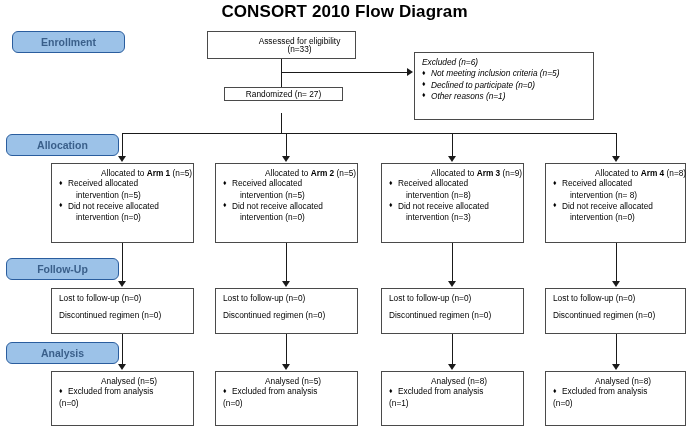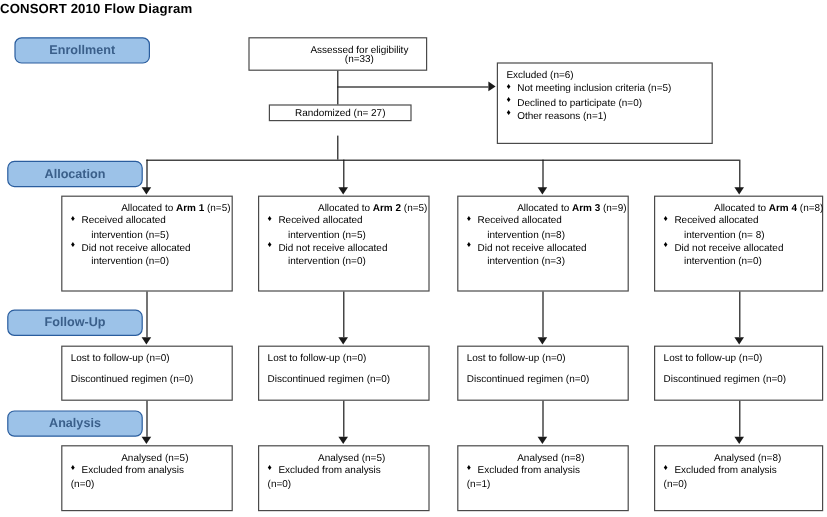--- a/index.html
+++ b/index.html
@@ -8,21 +8,22 @@
     width:689px;height:431px;
     background:#ffffff;
     font-family:"Liberation Sans","DejaVu Sans",sans-serif;
     color:#000000;
     overflow:hidden;
   }
   #canvas{position:relative;width:689px;height:431px;}
 
   .title{
     position:absolute;left:0;top:2px;width:689px;
-    font-size:11px;font-weight:bold;color:#000;
+    text-align:center;
+    font-size:17px;font-weight:bold;color:#000;
     letter-spacing:0.1px;
   }
 
   
   .stage{
     position:absolute;
     width:113px;height:22px;
     background:#9CC2E8;
     border:1px solid #2a5d9e;
     border-radius:6px;
@@ -97,21 +98,21 @@
   <div class="stage" style="left:6px;top:342px;">Analysis</div>
 
   <div class="box center" style="left:207px;top:31px;width:149px;height:28px;padding-left:36px;">
     <div class="pad"><span>Assessed for eligibility (n=33)</span></div>
   </div>
 
   <div class="box center" style="left:224px;top:87px;width:119px;height:14px;">
     <div class="pad"><span>Randomized (n= 27)</span></div>
   </div>
 
-  <div class="box" style="left:414px;top:52px;width:180px;height:68px;">
+  <div class="box" style="left:414px;top:52px;width:180px;height:68px;font-style:italic;">
     <div class="pad">
       <div class="hdr">Excluded  (n=6)</div>
       <ul class="bul">
         <li>Not meeting inclusion criteria (n=5)</li>
         <li>Declined to participate (n=0)</li>
         <li>Other reasons (n=1)</li>
       </ul>
     </div>
   </div>
 

